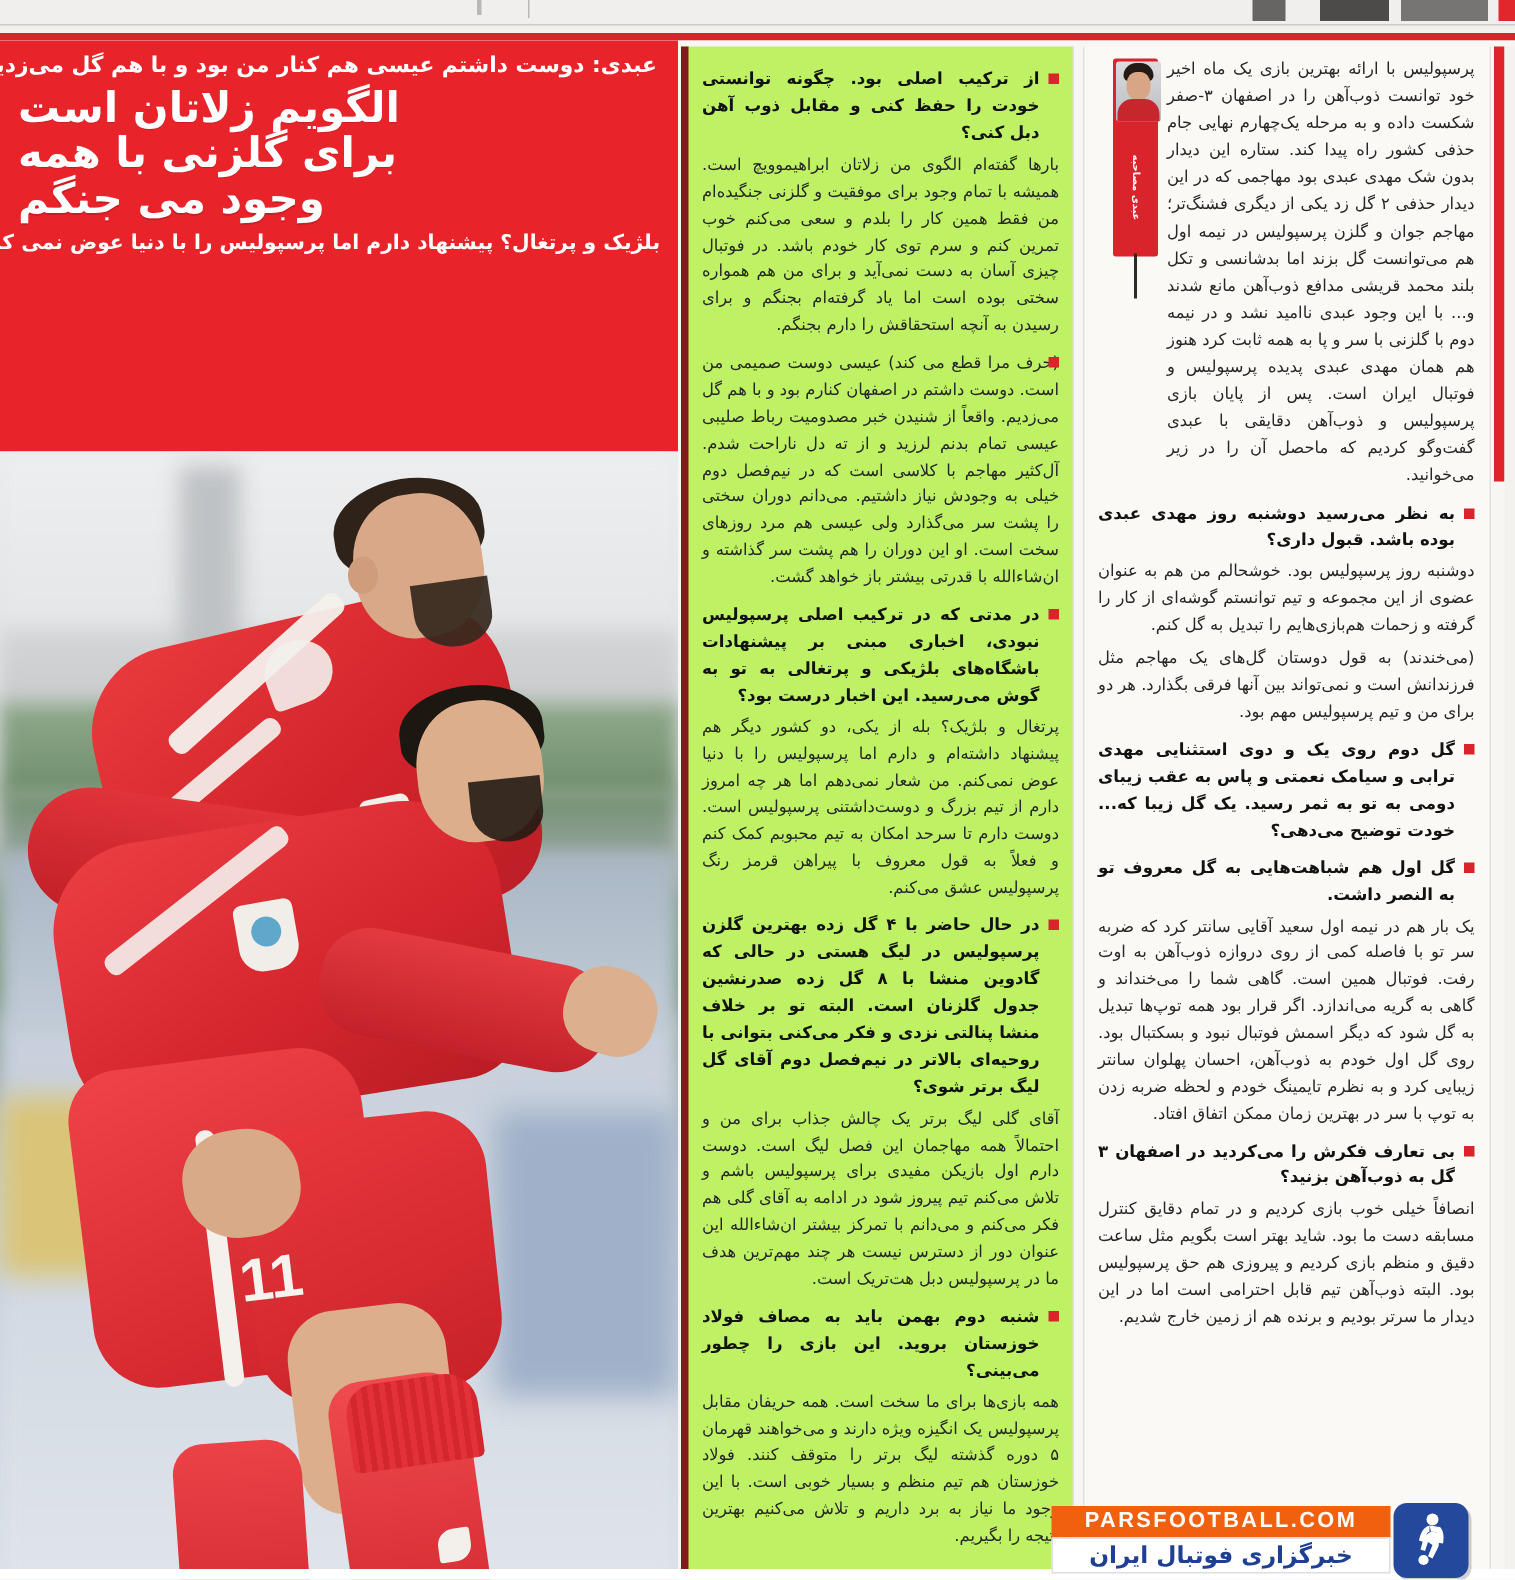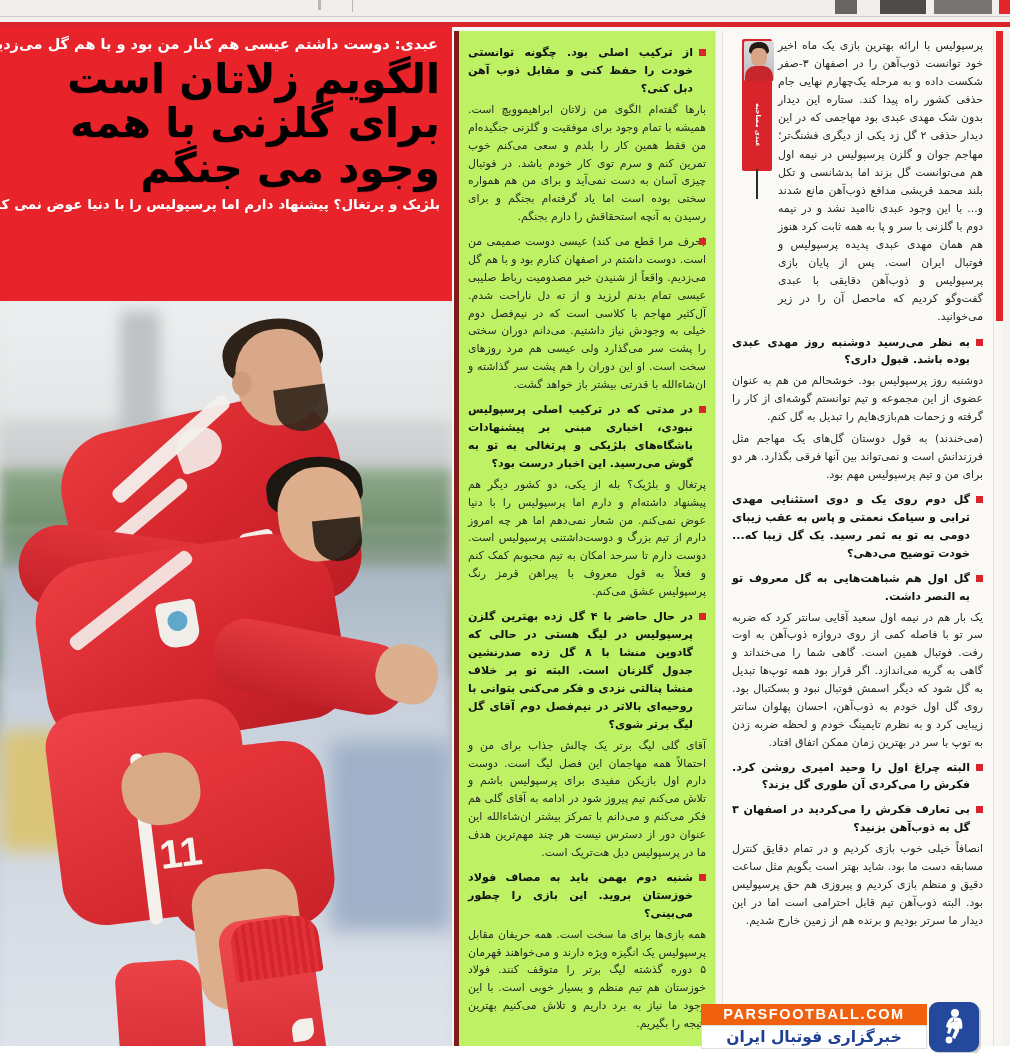--- a/index.html
+++ b/index.html
@@ -32,22 +32,22 @@
   .headline-box{
     position:absolute;left:0;top:0;width:452px;height:274px;
     background:#e8232a;box-sizing:border-box;padding:6px 12px 4px 12px;
   }
   .kicker{
     color:#ffffff;font-weight:bold;font-size:14.5px;line-height:1.25;
     text-align:right;letter-spacing:-.2px;white-space:nowrap;
     margin:2px 2px 2px 0;
   }
   .headline{
-    color:#000000;font-weight:bold;text-align:right;
-    font-size:41px;line-height:1.08;letter-spacing:-1px;
+    color:#ffffff;font-weight:bold;text-align:left;
+    font-size:28px;line-height:1.08;letter-spacing:-1px;
     margin:4px 0 4px 0;text-shadow:0 1px 0 rgba(0,0,0,.12);
   }
   .headline .hl-line{display:block;}
   .subkicker{
     color:#ffffff;font-weight:bold;font-size:13.5px;line-height:1.25;
     text-align:center;letter-spacing:-.2px;white-space:nowrap;margin-top:6px;
   }
 
   
   .photo{
@@ -282,21 +282,20 @@
         </div>
         <div class="lead">پرسپولیس با ارائه بهترین بازی یک ماه اخیر خود توانست ذوب‌آهن را در اصفهان ۳-صفر شکست داده و به مرحله یک‌چهارم نهایی جام حذفی کشور راه پیدا کند. ستاره این دیدار بدون شک مهدی عبدی بود مهاجمی که در این دیدار حذفی ۲ گل زد یکی از دیگری فشنگ‌تر؛ مهاجم جوان و گلزن پرسپولیس در نیمه اول هم می‌توانست گل بزند اما بدشانسی و تکل بلند محمد قریشی مدافع ذوب‌آهن مانع شدند و... با این وجود عبدی ناامید نشد و در نیمه دوم با گلزنی با سر و پا به همه ثابت کرد هنوز هم همان مهدی عبدی پدیده پرسپولیس و فوتبال ایران است. پس از پایان بازی پرسپولیس و ذوب‌آهن دقایقی با عبدی گفت‌وگو کردیم که ماحصل آن را در زیر می‌خوانید.</div>
       </div>
       <div class="rc-body" id="rightBody">
           <div class="q"><span class="bul"></span><span>به نظر می‌رسید دوشنبه روز مهدی عبدی بوده باشد. قبول داری؟</span></div>
           <div class="a"><span>دوشنبه روز پرسپولیس بود. خوشحالم من هم به عنوان عضوی از این مجموعه و تیم توانستم گوشه‌ای از کار را گرفته و زحمات هم‌بازی‌هایم را تبدیل به گل کنم.</span></div>
           <div class="a"><span>(می‌خندند) به قول دوستان گل‌های یک مهاجم مثل فرزندانش است و نمی‌تواند بین آنها فرقی بگذارد. هر دو برای من و تیم پرسپولیس مهم بود.</span></div>
           <div class="q"><span class="bul"></span><span>گل دوم روی یک و دوی استثنایی مهدی ترابی و سیامک نعمتی و پاس به عقب زیبای دومی به تو به ثمر رسید. یک گل زیبا که... خودت توضیح می‌دهی؟</span></div>
           <div class="q"><span class="bul"></span><span>گل اول هم شباهت‌هایی به گل معروف تو به النصر داشت.</span></div>
           <div class="a"><span>یک بار هم در نیمه اول سعید آقایی سانتر کرد که ضربه سر تو با فاصله کمی از روی دروازه ذوب‌آهن به اوت رفت. فوتبال همین است. گاهی شما را می‌خنداند و گاهی به گریه می‌اندازد. اگر قرار بود همه توپ‌ها تبدیل به گل شود که دیگر اسمش فوتبال نبود و بسکتبال بود. روی گل اول خودم به ذوب‌آهن، احسان پهلوان سانتر زیبایی کرد و به نظرم تایمینگ خودم و لحظه ضربه زدن به توپ با سر در بهترین زمان ممکن اتفاق افتاد.</span></div>
-          <div class="q"><span class="bul"></span><span>البته چراغ اول را وحید امیری روشن کرد. فکرش را می‌کردی آن طوری گل بزند؟</span></div>
           <div class="q"><span class="bul"></span><span>بی تعارف فکرش را می‌کردید در اصفهان ۳ گل به ذوب‌آهن بزنید؟</span></div>
           <div class="a"><span>انصافاً خیلی خوب بازی کردیم و در تمام دقایق کنترل مسابقه دست ما بود. شاید بهتر است بگویم مثل ساعت دقیق و منظم بازی کردیم و پیروزی هم حق پرسپولیس بود. البته ذوب‌آهن تیم قابل احترامی است اما در این دیدار ما سرتر بودیم و برنده هم از زمین خارج شدیم.</span></div>
         </div>
     </div>
 
     <div class="right-edge"></div>
     <div class="right-edge2"></div>
   </div>
 
   <div class="wm">

